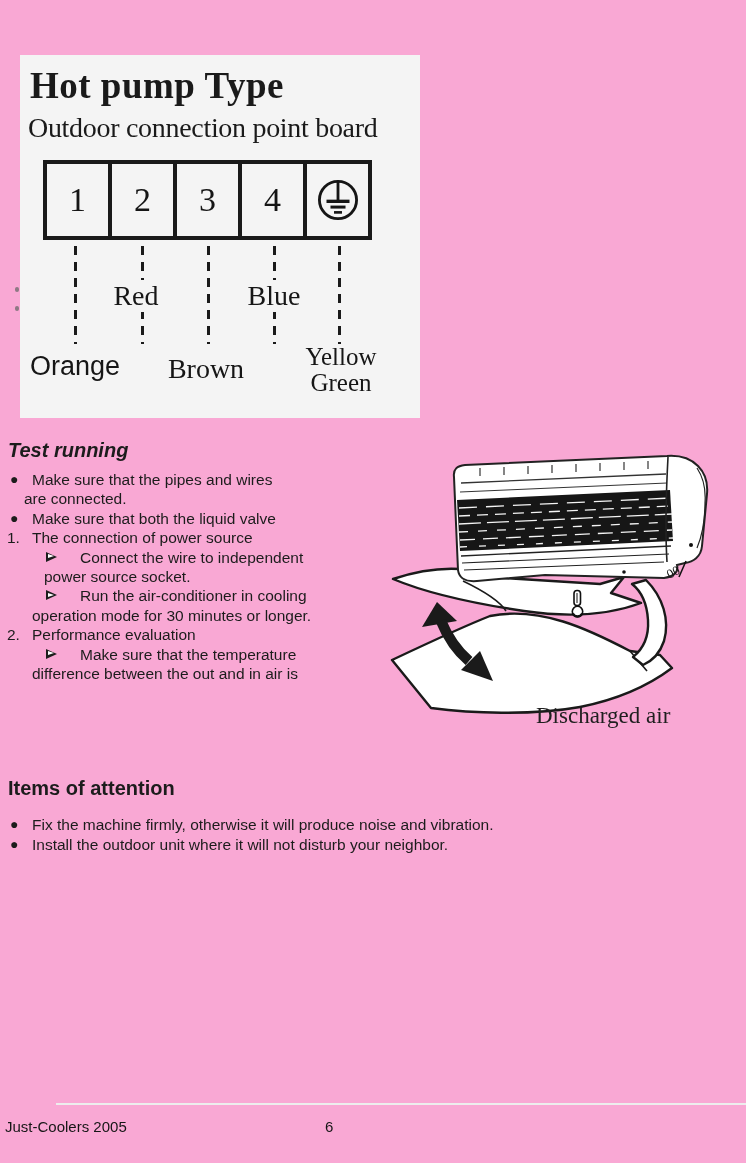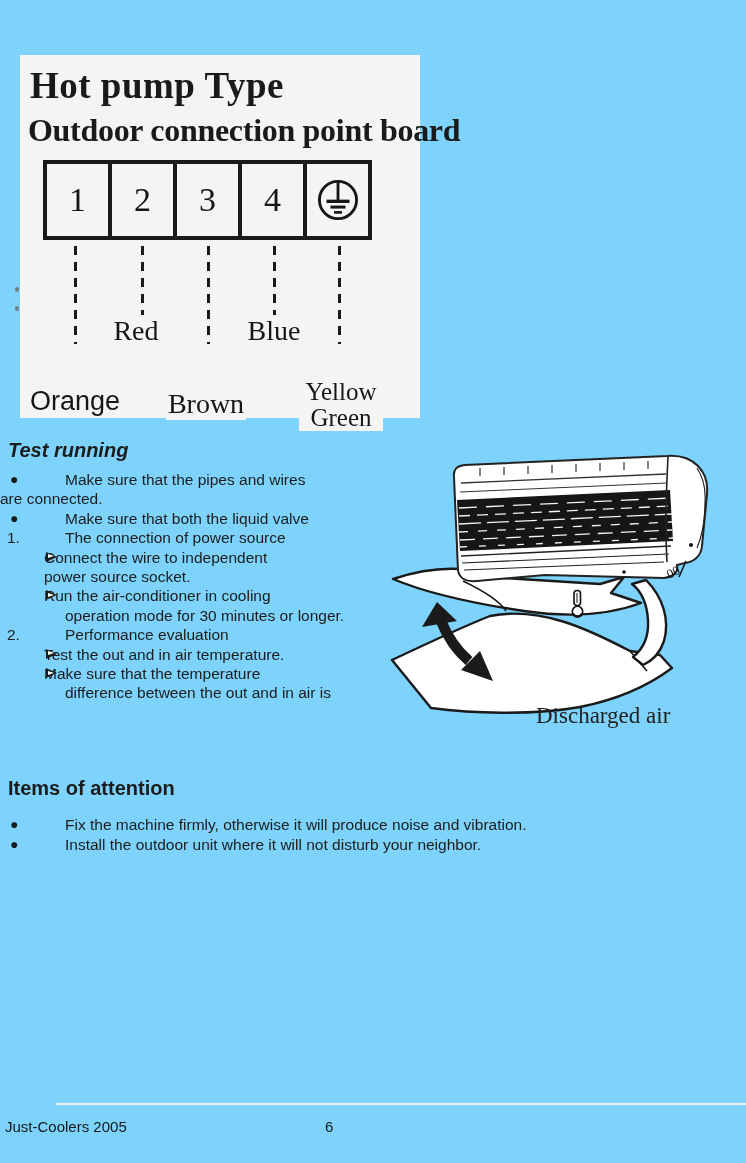--- a/index.html
+++ b/index.html
@@ -1,52 +1,52 @@
 <!DOCTYPE html>
 <html><head>
 <meta charset="utf-8">
 <style>
   * { margin:0; padding:0; box-sizing:border-box; }
   html,body { background:#fff; }
   .page {
-    position:relative; width:746px; height:1163px; background:#7dd3fc;
+    position:relative; width:746px; height:1163px; background:#f9a8d4;
     font-family:"Liberation Sans", sans-serif; color:#1c1c1c; overflow:hidden;
   }
   .abs { position:absolute; }
 
   
   .fig { left:20px; top:55px; width:400px; height:363px; background:#f4f4f4; }
   .fig-title   { left:10px; top:9px;  font-family:"Liberation Serif", serif; font-weight:700; font-size:37px; color:#1a1a1a; letter-spacing:.5px; white-space:nowrap; }
-  .fig-subtitle{ left:8px;  top:57px; font-family:"Liberation Serif", serif; font-weight:700; font-size:32px; color:#1a1a1a; letter-spacing:-.3px; white-space:nowrap; }
+  .fig-subtitle{ left:8px;  top:57px; font-family:"Liberation Serif", serif; font-weight:400; font-size:28px; color:#1a1a1a; letter-spacing:-.3px; white-space:nowrap; }
   .board { left:23px; top:105px; width:329px; height:80px; border:4px solid #1a1a1a; display:flex; }
   .cell  { flex:1; border-right:4px solid #1a1a1a; display:flex; align-items:center; justify-content:center;
            font-family:"Liberation Serif", serif; font-size:34px; color:#151515; }
   .cell:last-child { border-right:none; }
   .dash { width:3px; height:98px; top:191px;
           background:repeating-linear-gradient(to bottom,#1a1a1a 0 9px,transparent 9px 16px); }
   .d1{left:54px}.d2{left:121px}.d3{left:187px}.d4{left:253px}.d5{left:318px}
-  .wlabel { text-align:center; color:#161616; background:#f4f4f4;margin-top:35px; }
+  .wlabel { text-align:center; color:#161616; background:#f4f4f4; }
   .w-serif { font-family:"Liberation Serif", serif; }
   .w-red    { left:84px;  top:225px; width:64px;  font-size:28px; }
   .w-blue   { left:222px; top:225px; width:64px;  font-size:28px; }
   .w-orange { left:3px;   top:296px; width:104px; font-size:27px; font-family:"Liberation Sans", sans-serif; }
   .w-brown  { left:146px; top:298px; width:80px;  font-size:28px; }
   .w-yg     { left:279px; top:289px; width:84px;  font-size:25px; line-height:26px; }
   .artifact { width:4px; height:5px; background:#6a6a6a; border-radius:2px; opacity:.75; }
 
   
   .sec-test { left:0; top:436px; width:434px; }
   .sec-head { left:8px; top:3px; font-size:20px; font-weight:700; white-space:nowrap; }
   .italic { font-style:italic; }
   .tr-lines { position:absolute; left:0; right:0; top:34px; }
   .tr-line { position:relative; line-height:19.4px; font-size:15.5px; color:#1c1c1c; white-space:nowrap; }
   .mk { position:absolute; top:0; }
   .mk-bullet { left:10px; font-size:14px; }
   .mk-num { left:7px; }
-  .pl13{padding-left:0}.pl43{padding-left:65px}.pl50{padding-left:44px}.pl80{padding-left:44px}
+  .pl13{padding-left:24px}.pl43{padding-left:32px}.pl50{padding-left:44px}.pl80{padding-left:80px}
   .arrow-icon { position:absolute; left:46px; top:4px; width:12px; height:11px; }
   .arrow-icon .outer { position:absolute; left:0; top:0; width:0; height:0;
     border-top:5px solid transparent; border-bottom:5px solid transparent; border-left:11px solid #1d1d1d; }
   .arrow-icon .inner { position:absolute; left:1.5px; top:2.5px; width:0; height:0;
     border-top:2.5px solid transparent; border-bottom:2.5px solid transparent; border-left:6px solid #fff; }
   .sup { font-size:10.5px; position:relative; top:-5px; }
 
   .sec-items { left:0; top:772px; width:746px; }
   .it-line { position:absolute; line-height:19.4px; font-size:15.5px; white-space:nowrap; }
   .it1 { top:43px; } .it2 { top:63px; }
@@ -146,27 +146,20 @@
             <span class="inner"></span>
           </span>
         <span class="pl80" style="display:block">Run the air-conditioner in cooling</span>
       </div>
       <div class="tr-line">
         <span class="pl43" style="display:block">operation mode for 30 minutes or longer.</span>
       </div>
       <div class="tr-line">
         <span class="mk mk-num">2.</span>
         <span class="pl43" style="display:block">Performance evaluation</span>
-      </div>
-      <div class="tr-line">
-        <span class="arrow-icon">
-            <span class="outer"></span>
-            <span class="inner"></span>
-          </span>
-        <span class="pl80" style="display:block">Test the out and in air temperature.</span>
       </div>
       <div class="tr-line">
         <span class="arrow-icon">
             <span class="outer"></span>
             <span class="inner"></span>
           </span>
         <span class="pl80" style="display:block">Make sure that the temperature</span>
       </div>
       <div class="tr-line">
         <span class="pl43" style="display:block">difference between the out and in air is</span>

